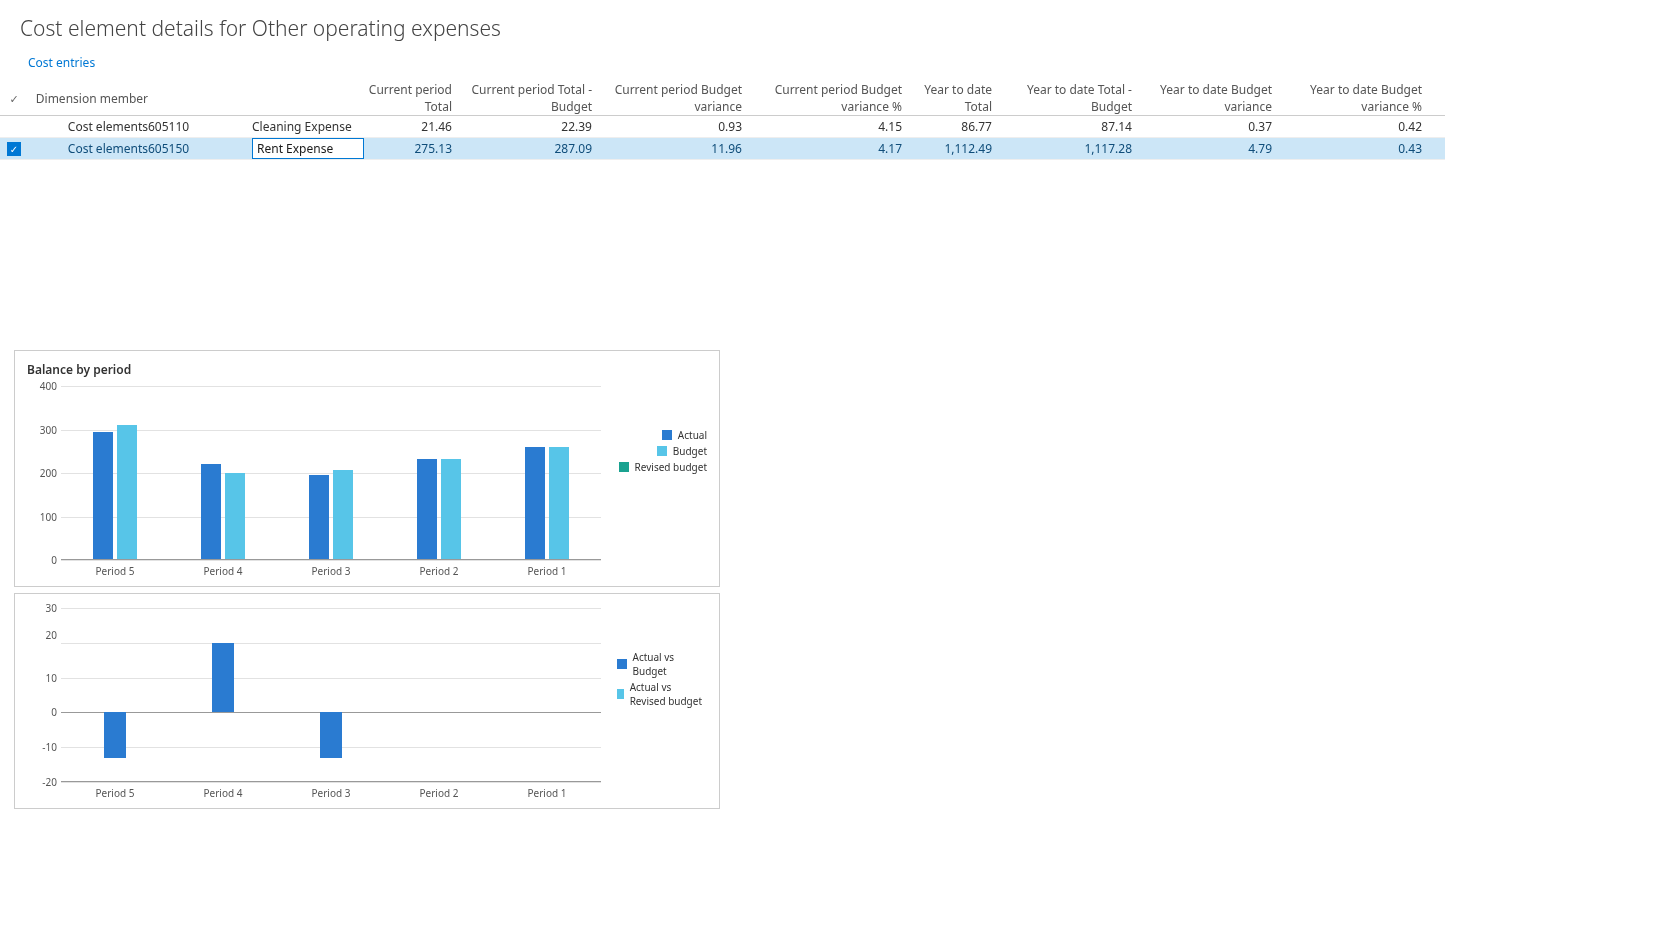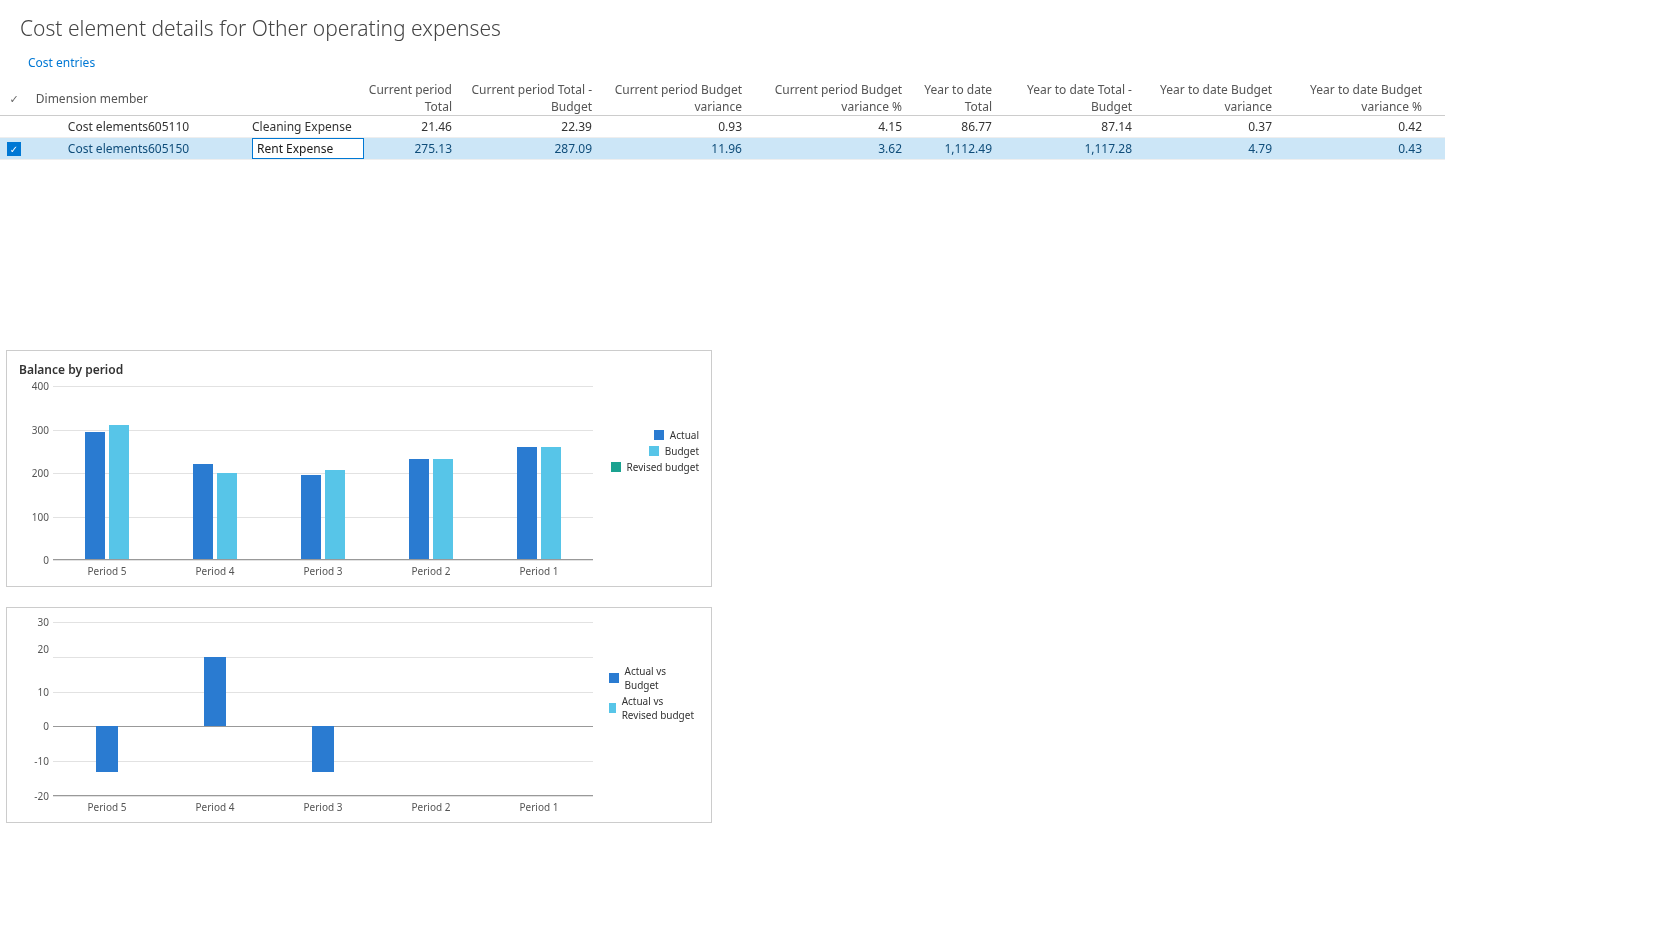--- a/index.html
+++ b/index.html
@@ -80,23 +80,23 @@
     background:#fff;
     color:#1a1a1a;
   }
   .header-check {
     color:#666; font-size:11px;
   }
 
   .charts {
     display: flex;
     flex-direction: column;
-    gap: 20px;
+    gap: 6px;
     margin-top: 190px;
-    padding-left: 6px;
+    padding-left: 14px;
   }
   .chart-card {
     border: 1px solid #ccc;
     width: 706px;
     padding: 10px 12px 4px 12px;
   }
   .chart-title {
     font-weight: 600;
     font-size: 12px;
     margin-bottom: 4px;
@@ -182,21 +182,21 @@
         <div class="grid-row selected">
           <div class="col-check">
             <span class="check">✓</span>
           </div>
           <div class="col-dim">Cost elements</div>
           <div class="col-id">605150</div>
           <div class="col-name"><span class="cellwrap">Rent Expense</span></div>
           <div class="col-num w90">275.13</div>
           <div class="col-num w140">287.09</div>
           <div class="col-num w150">11.96</div>
-          <div class="col-num w160">3.62</div>
+          <div class="col-num w160">4.17</div>
           <div class="col-num w90">1,112.49</div>
           <div class="col-num w140">1,117.28</div>
           <div class="col-num w140">4.79</div>
           <div class="col-num w150">0.43</div>
         </div>
       </div>
   </div>
 
   <div class="charts">
     <div class="chart-card">

